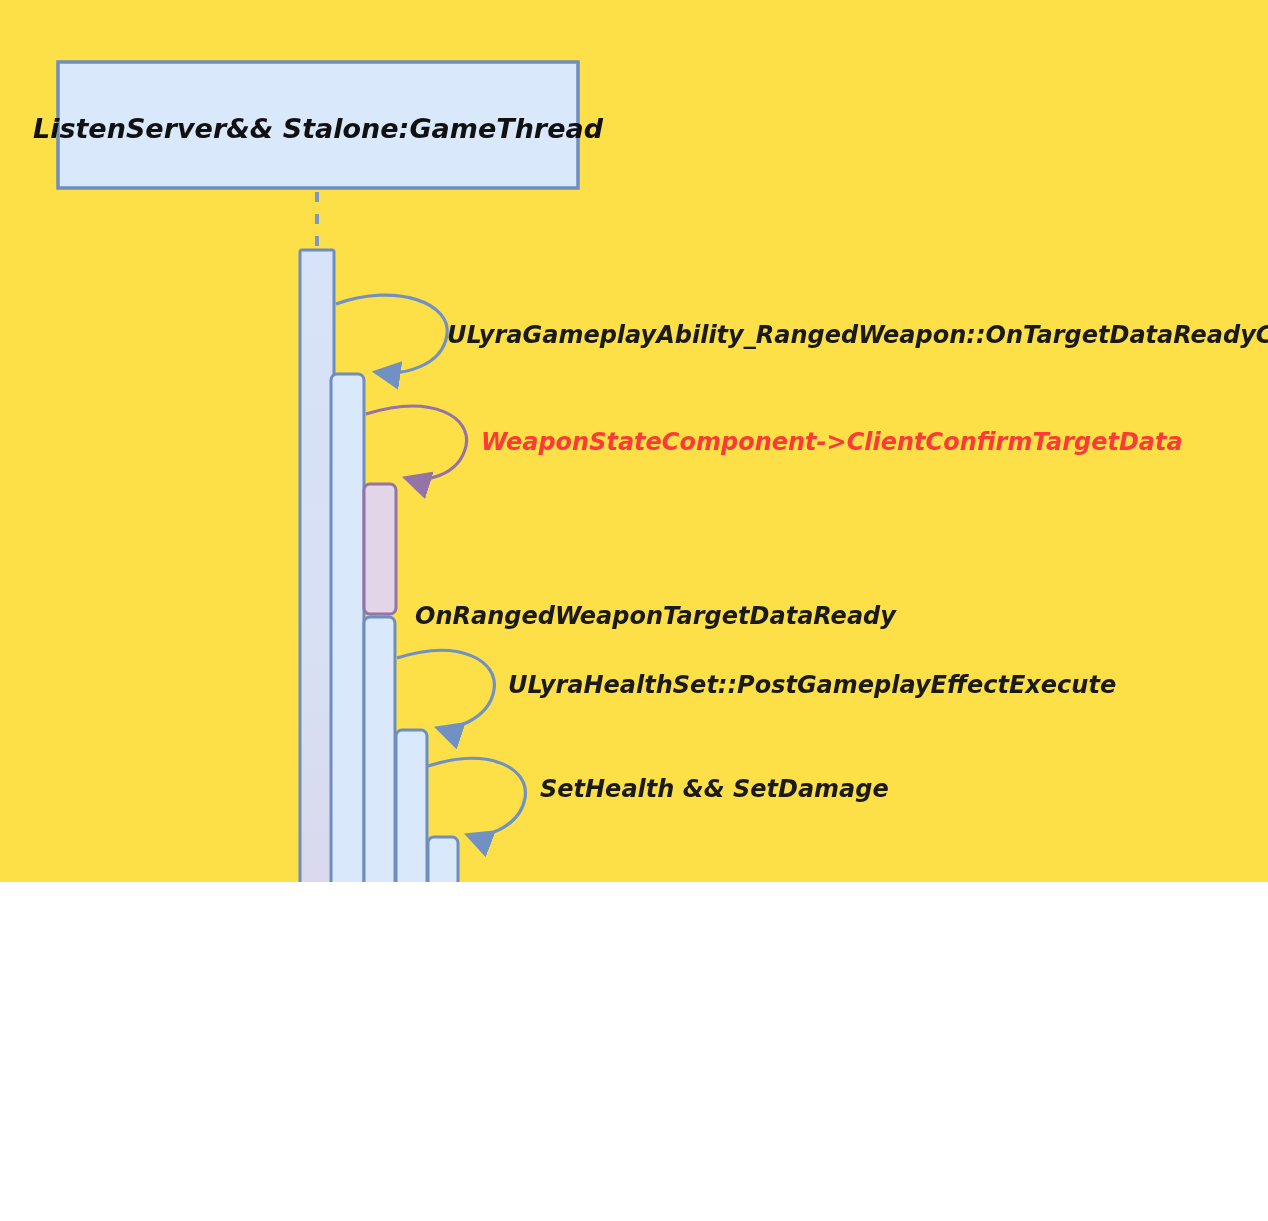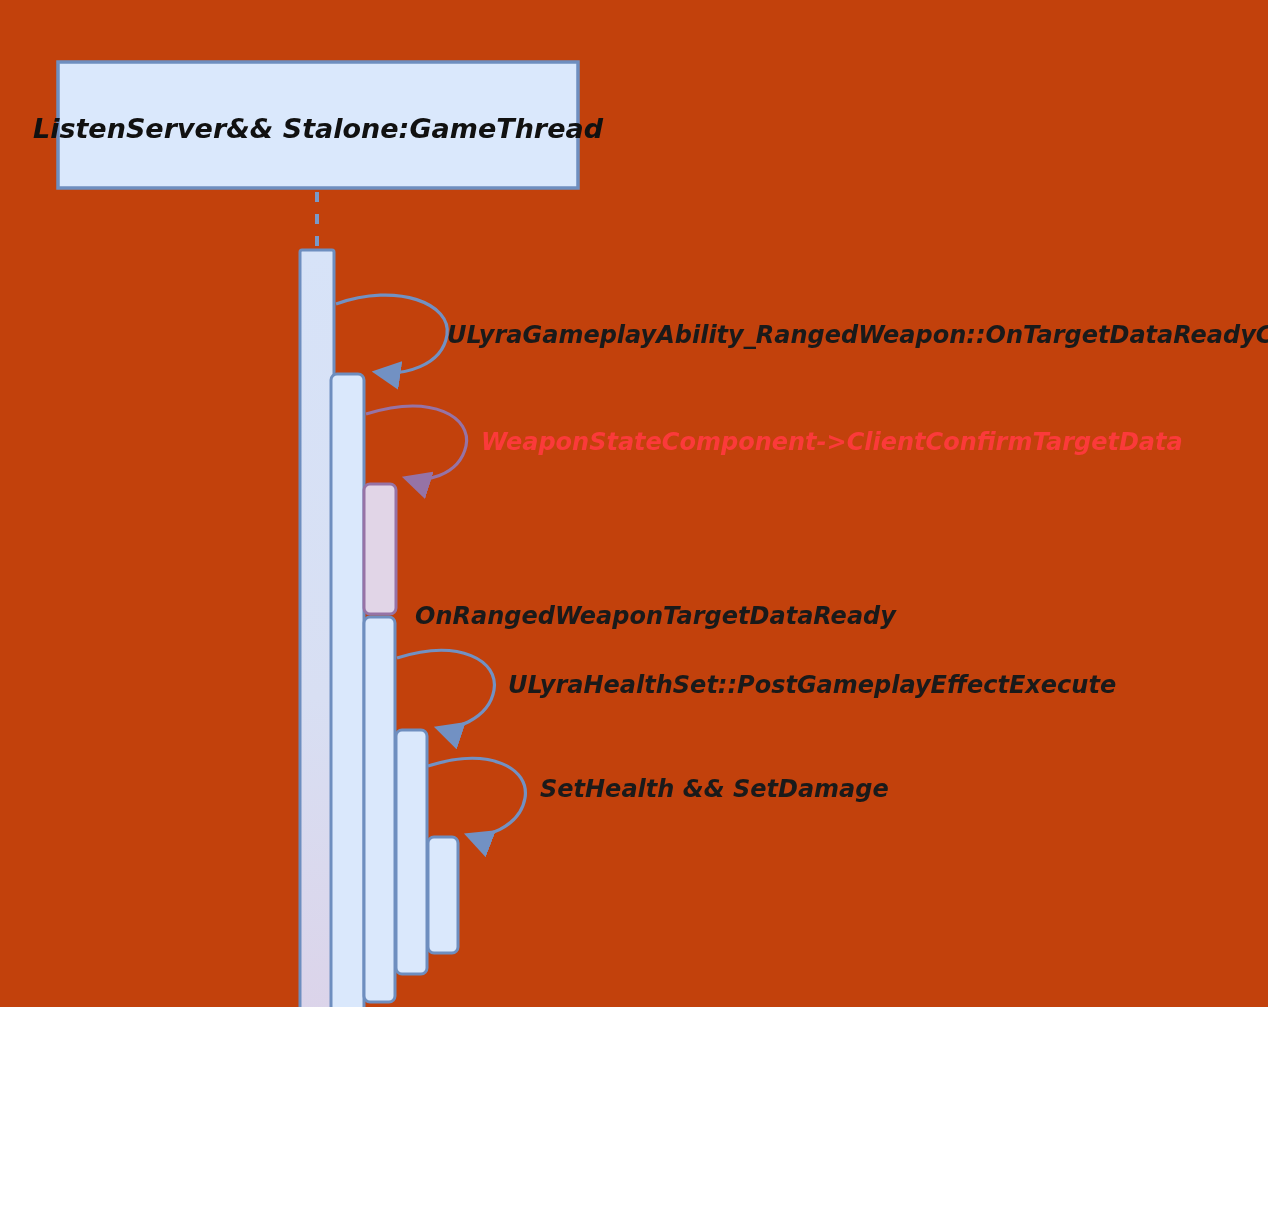--- a/index.html
+++ b/index.html
@@ -1,19 +1,19 @@
 <!DOCTYPE html>
 <html><head>
 <meta charset="utf-8">
 <style>
   html,body{margin:0;padding:0;background:#ffffff;}
   #canvas{
     position:relative;
-    width:1268px;height:1007px;
-    background:#c2410c;
+    width:1268px;height:882px;
+    background:#fde047;
     font-family:"DejaVu Sans", sans-serif;
     overflow:hidden;
   }
   svg{position:absolute;left:0;top:0;}
   text{
     font-family:"DejaVu Sans", sans-serif;
     font-style:italic;
     font-weight:bold;
   }
   .msg-label{font-size:24px;fill:#1a1a1a;}

